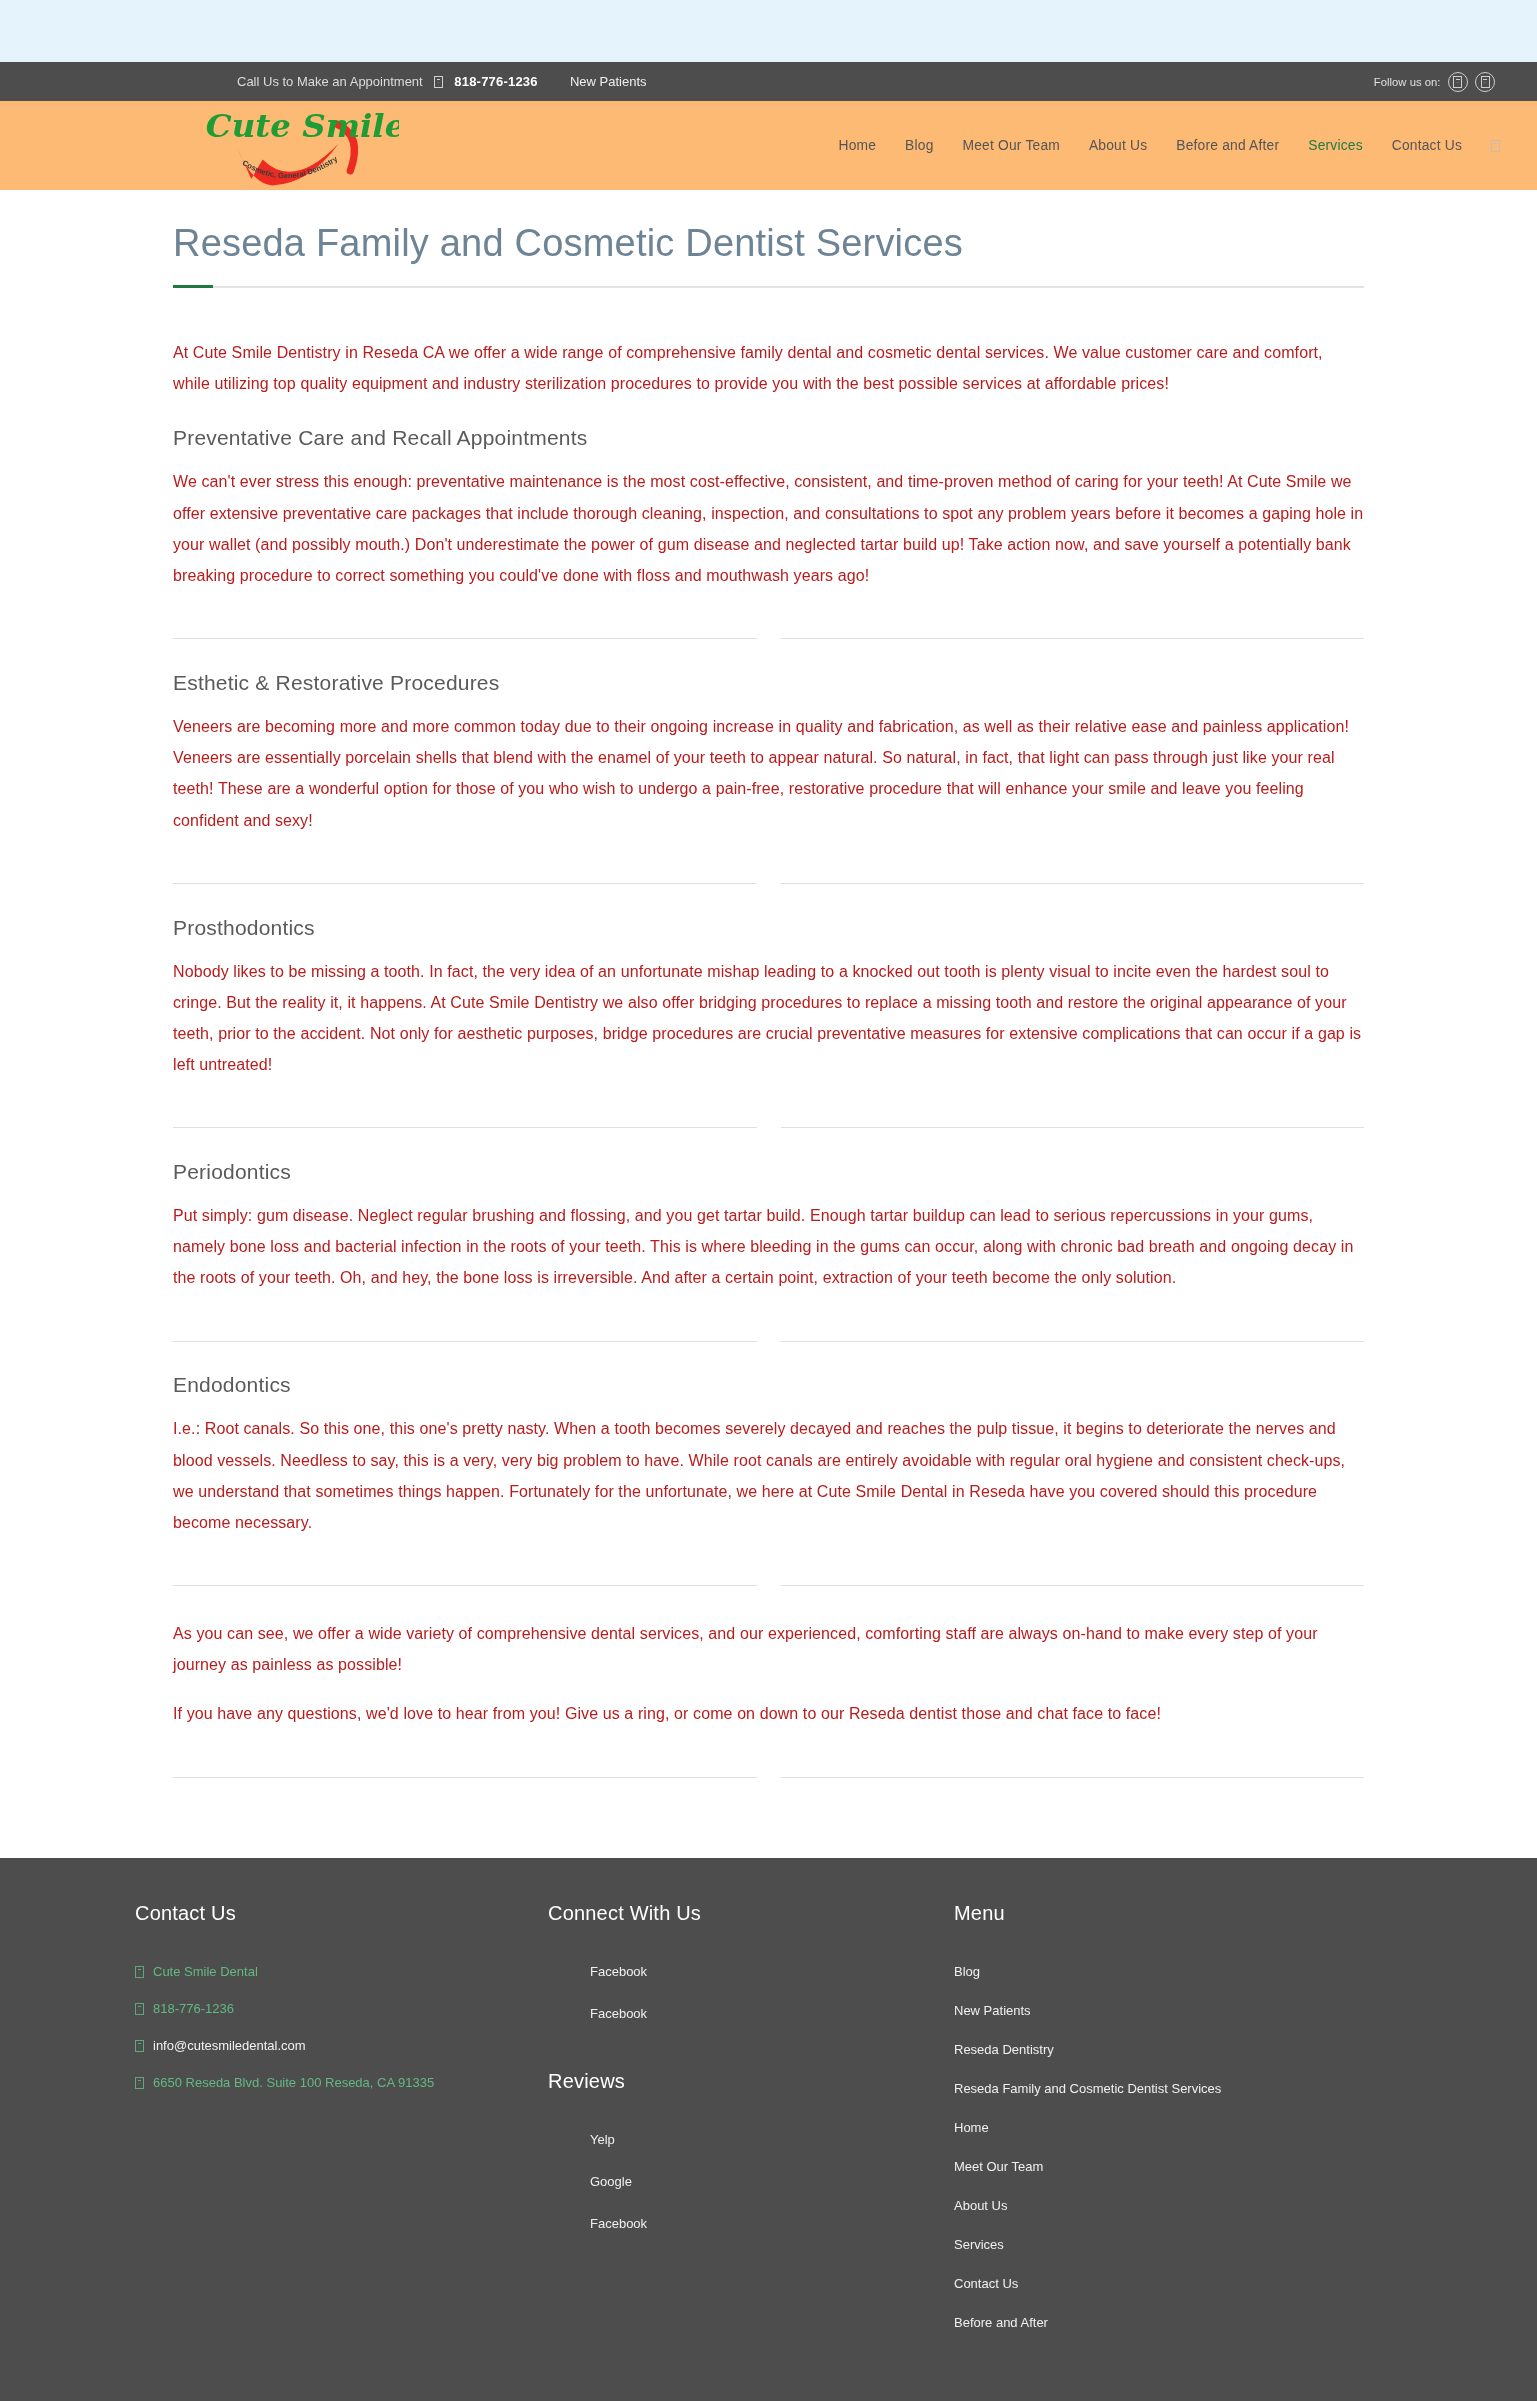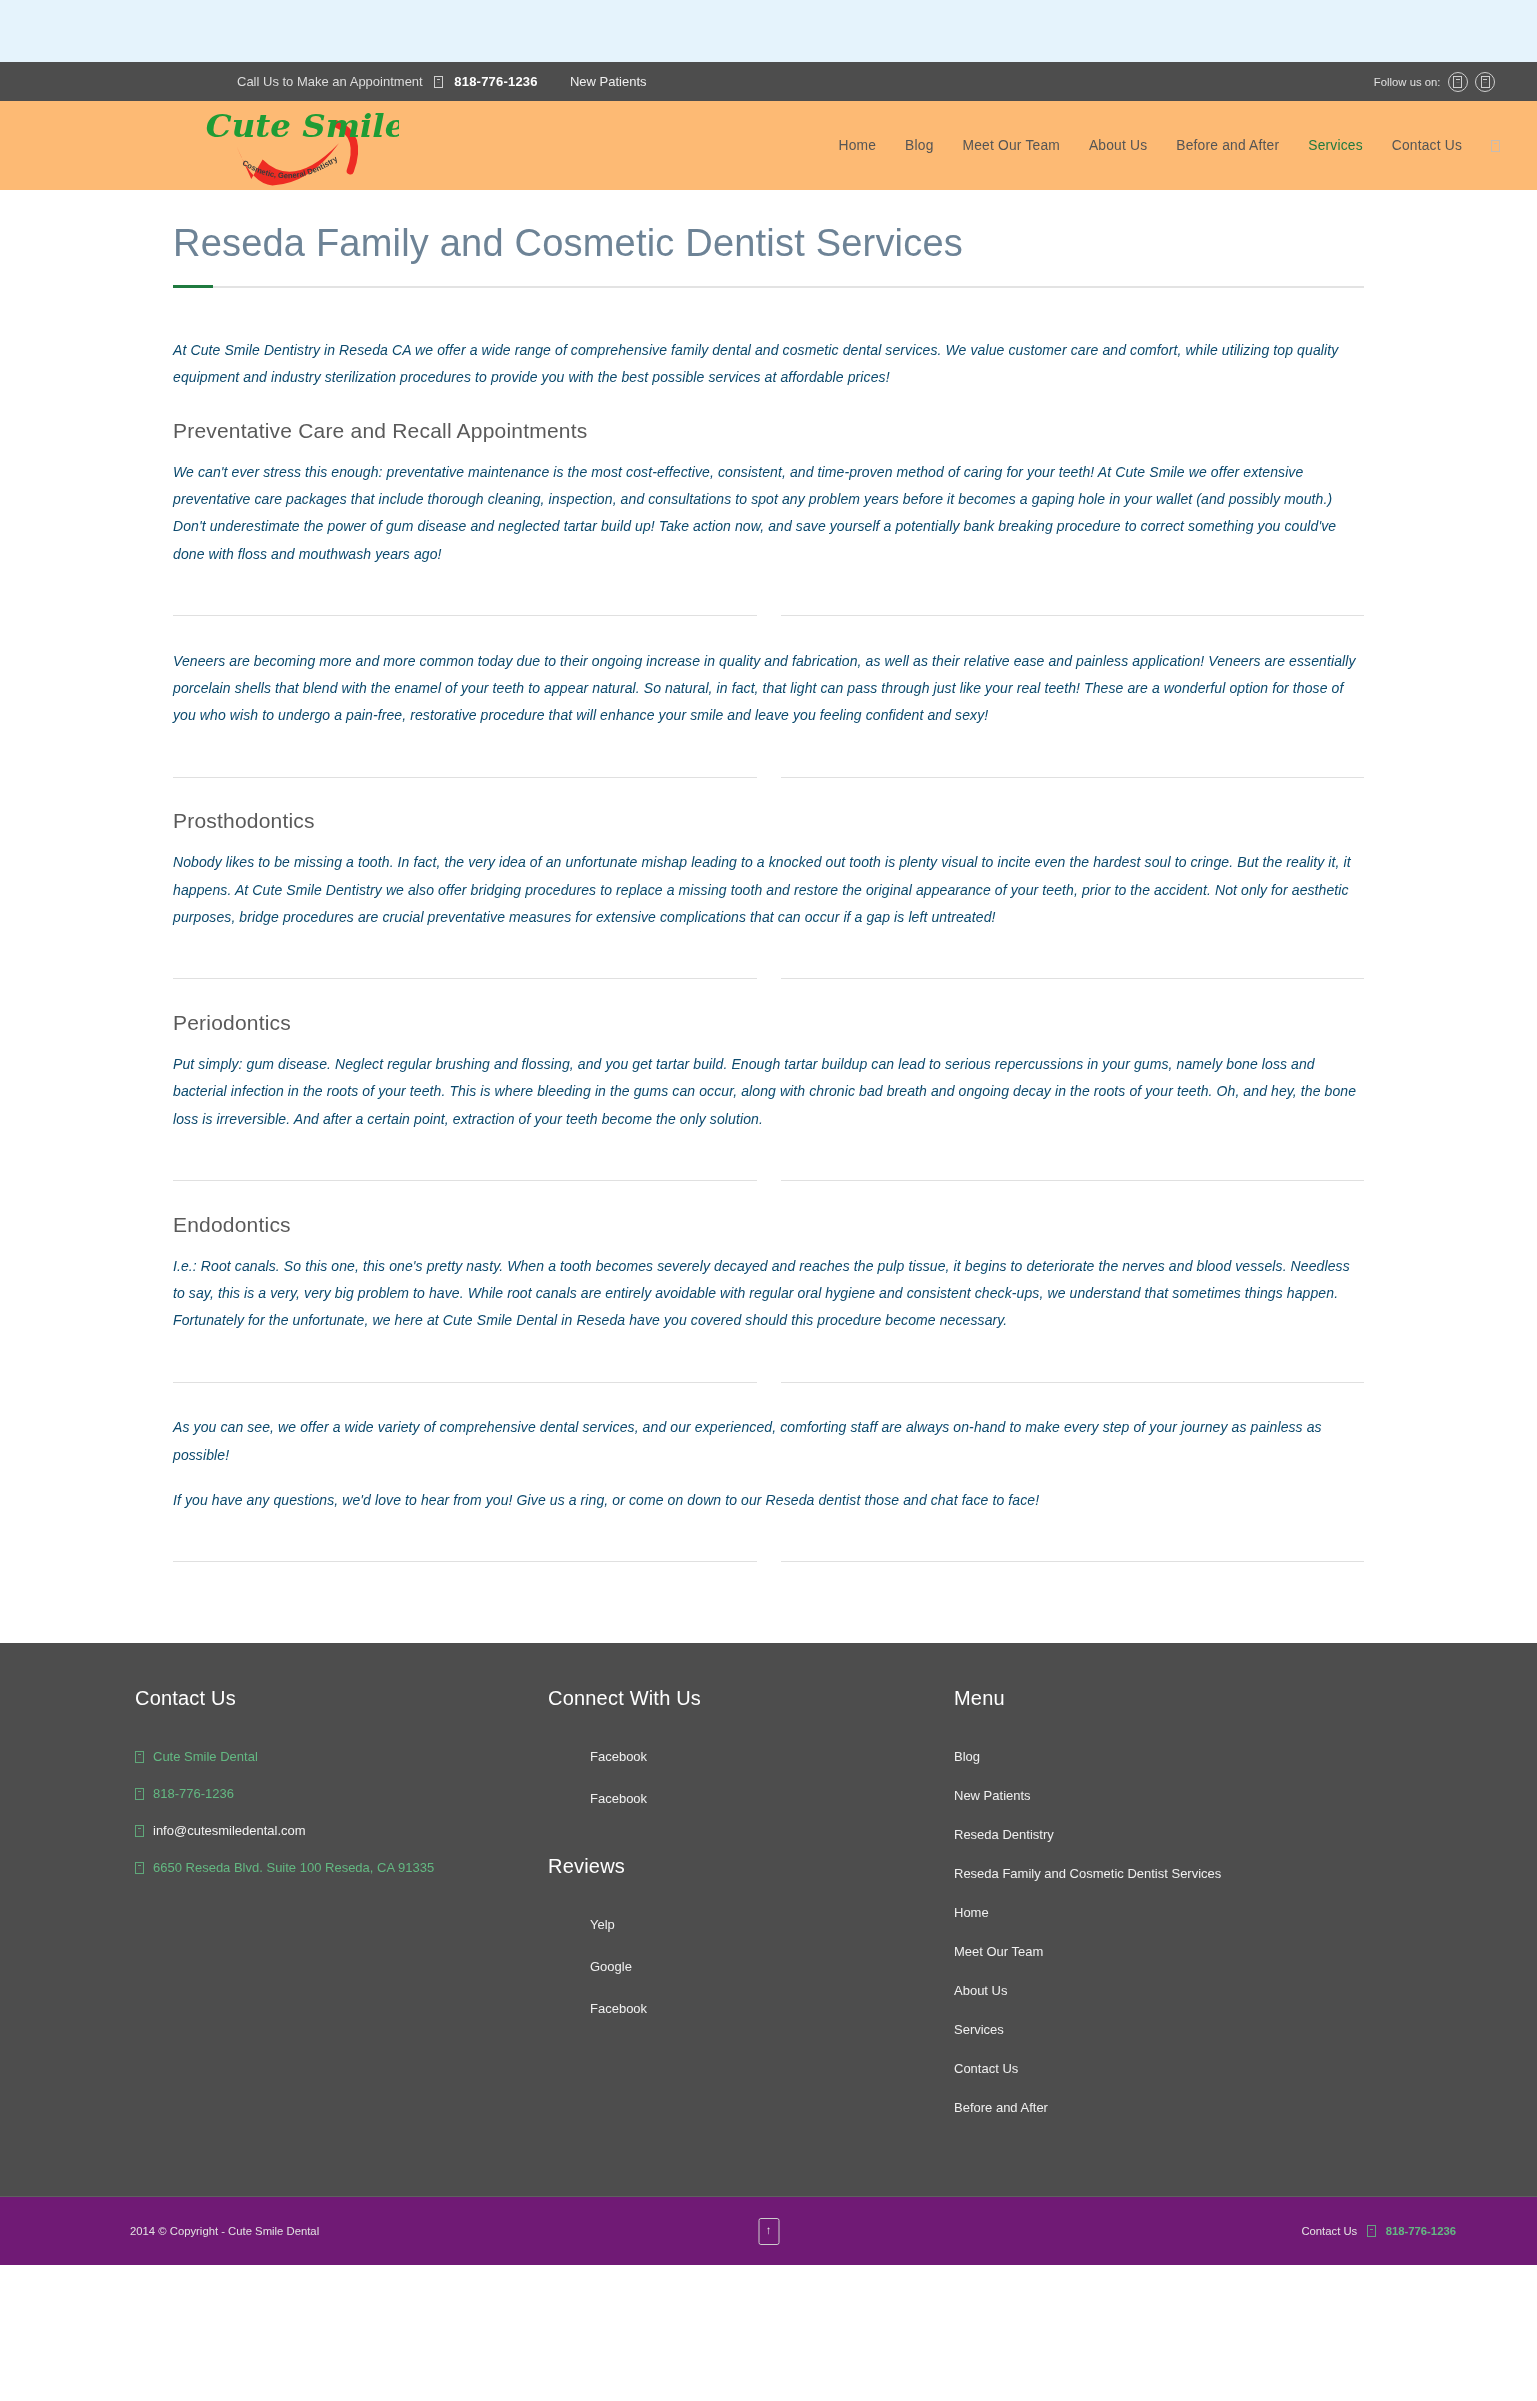--- a/index.html
+++ b/index.html
@@ -134,25 +134,24 @@
   .title-rule::before {
     content: "";
     position: absolute;
     left: 0; top: -0.8px;
     width: 40px; height: 3.2px;
     background: #1f7a3f;
   }
 
   
   p.copy {
-    font-size: 14px;
+    font-size: 16px;
     line-height: 1.95;
-    color: #0c4a6e;
+    color: #b91c1c;
     letter-spacing: 0.1px;
-    font-style: italic;
   }
   p.copy + p.copy { margin-top: 18px; }
 
   h2.sec-title {
     font-size: 21px;
     font-weight: 300;
     color: #5a5a5a;
     letter-spacing: 0.2px;
     margin-top: 27.5px;
     margin-bottom: 16px;
@@ -331,20 +330,21 @@
       <h2 class="sec-title">Preventative Care and Recall Appointments</h2>
       <p class="copy">We can't ever stress this enough: preventative maintenance is the most cost-effective, consistent, and time-proven method of caring for your teeth! At Cute Smile we offer extensive preventative care packages that include thorough cleaning, inspection, and consultations to spot any problem years before it becomes a gaping hole in your wallet (and possibly mouth.) Don't underestimate the power of gum disease and neglected tartar build up! Take action now, and save yourself a potentially bank breaking procedure to correct something you could've done with floss and mouthwash years ago!</p>
     </div>
 
     <div class="divider-row">
       <div class="hr"></div>
       <div class="hr"></div>
     </div>
 
     <div class="sec-block">
+      <h2 class="sec-title">Esthetic &amp; Restorative Procedures</h2>
       <p class="copy">Veneers are becoming more and more common today due to their ongoing increase in quality and fabrication, as well as their relative ease and painless application! Veneers are essentially porcelain shells that blend with the enamel of your teeth to appear natural. So natural, in fact, that light can pass through just like your real teeth! These are a wonderful option for those of you who wish to undergo a pain-free, restorative procedure that will enhance your smile and leave you feeling confident and sexy!</p>
     </div>
 
     <div class="divider-row">
       <div class="hr"></div>
       <div class="hr"></div>
     </div>
 
     <div class="sec-block">
       <h2 class="sec-title">Prosthodontics</h2>

